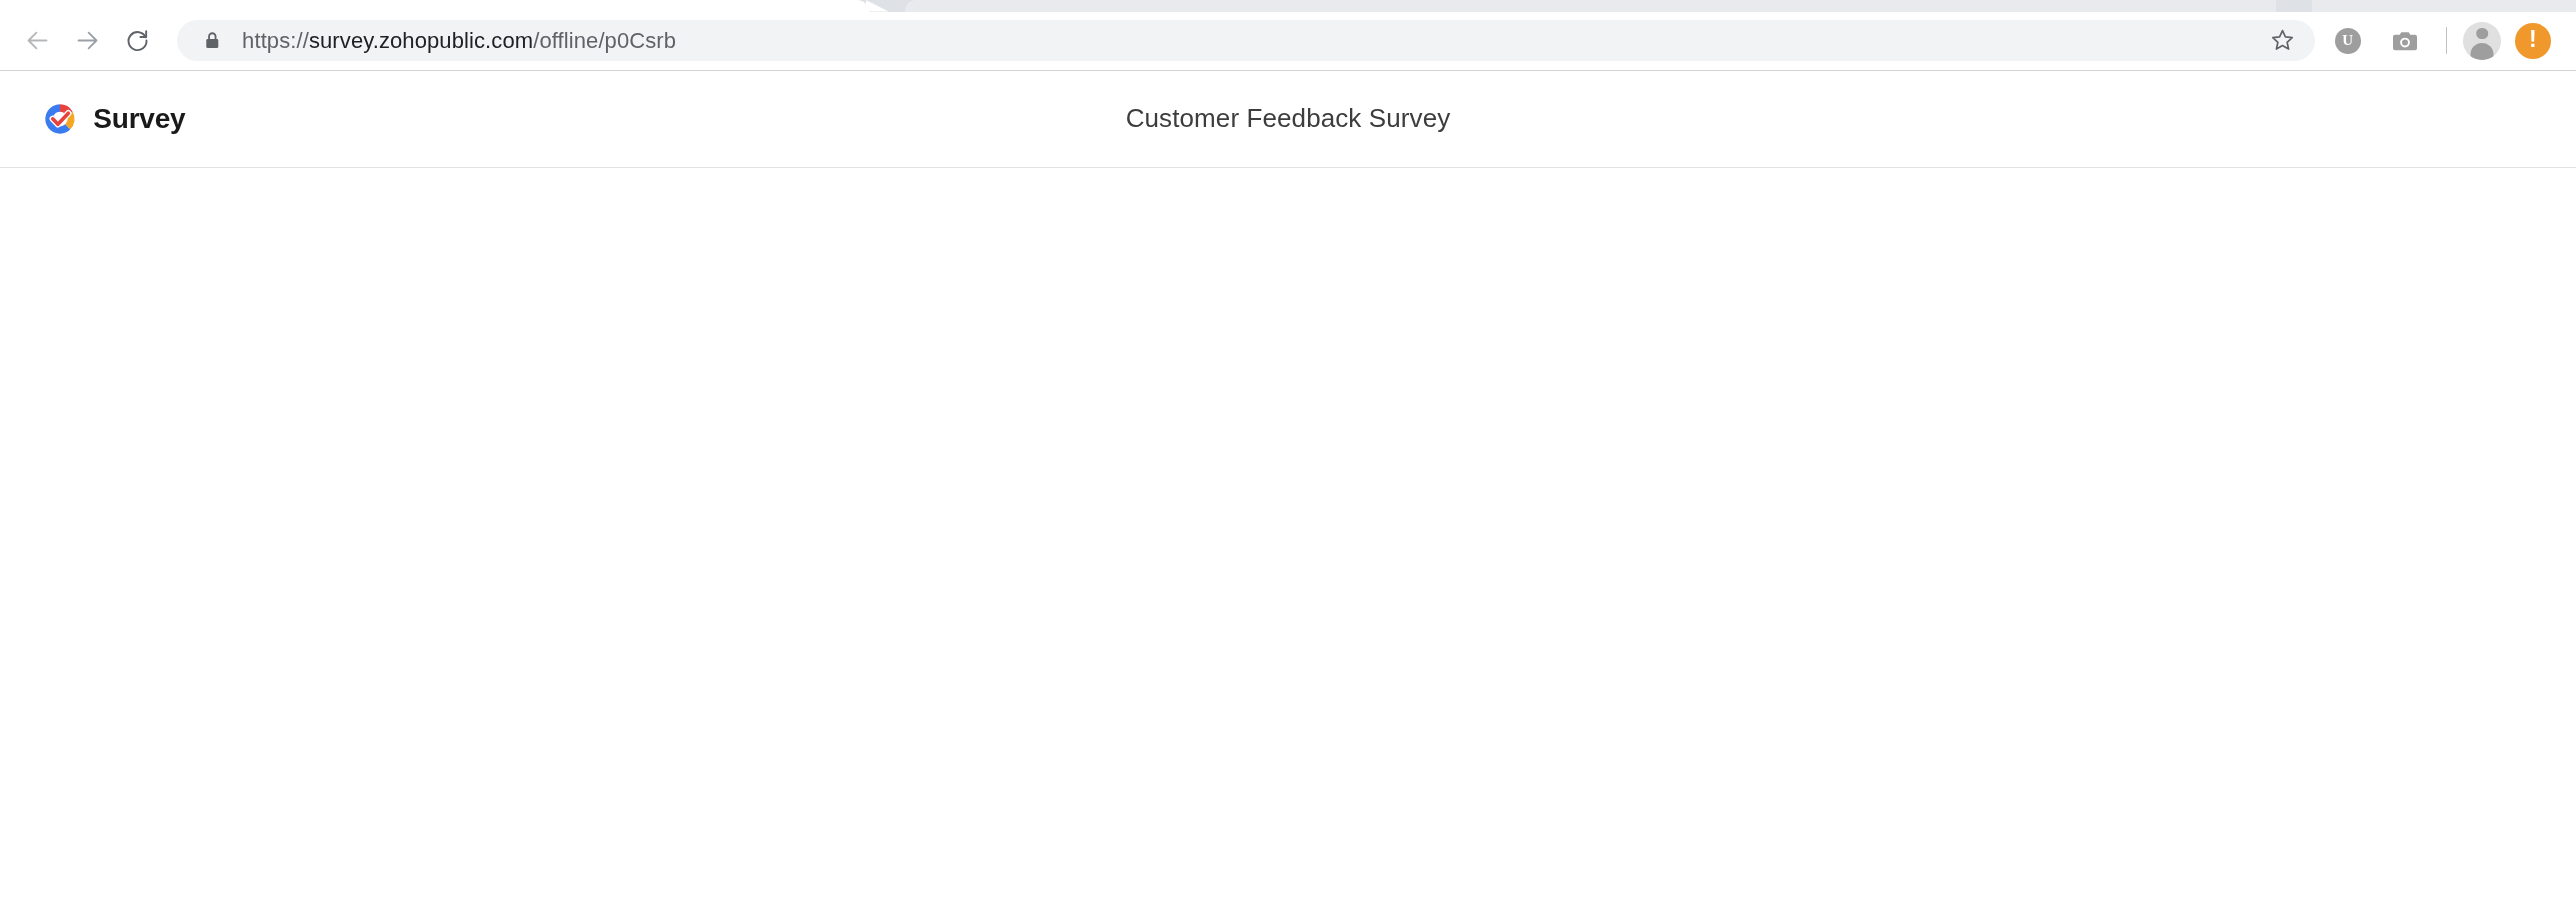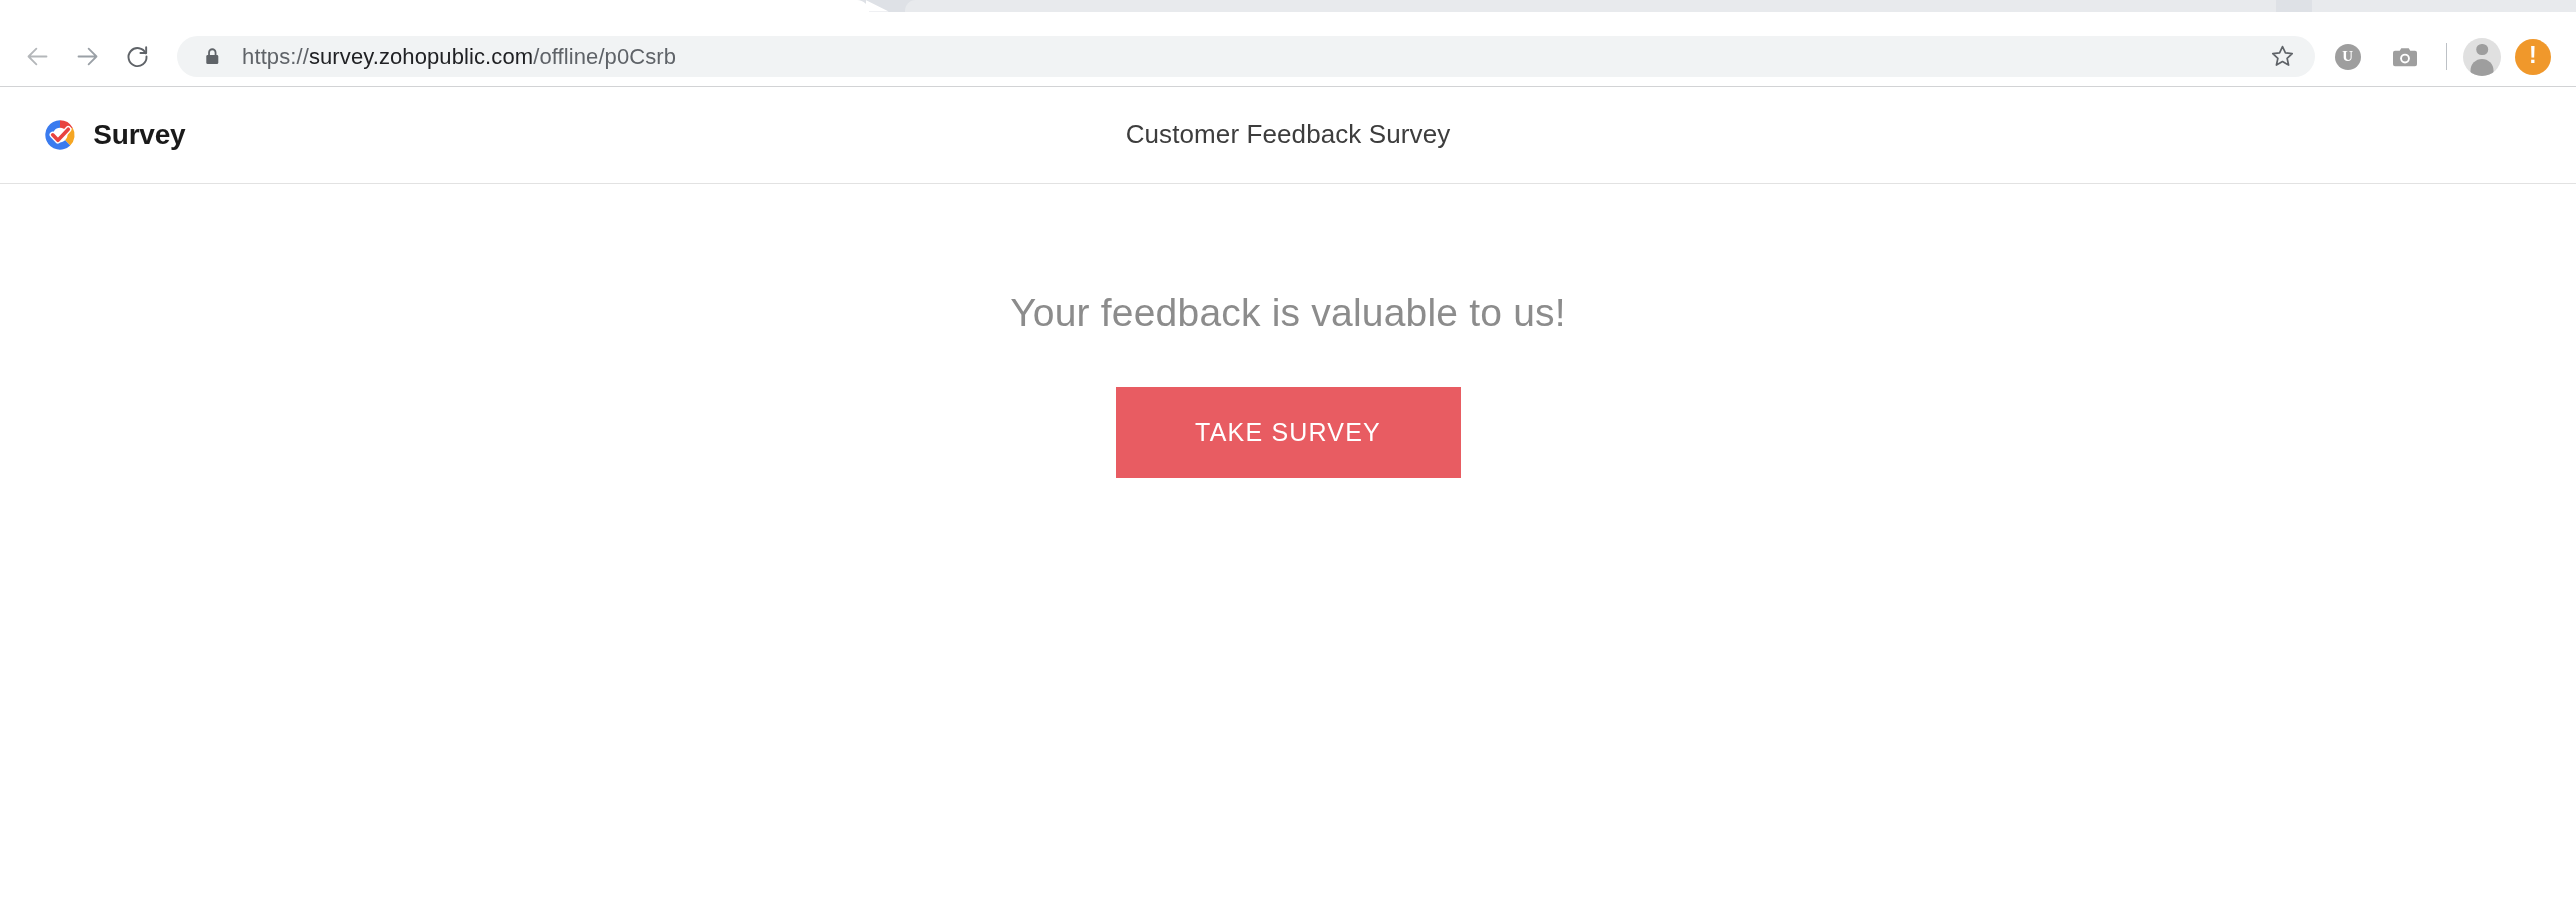--- a/index.html
+++ b/index.html
@@ -64,21 +64,20 @@
 
   .toolbar {
     position: relative;
     height: 59px;
     background: #ffffff;
     border-bottom: 0.9px solid #d2d3d5;
     display: flex;
     align-items: center;
     padding: 0 19.7px 0 12.5px;
     box-sizing: border-box;
-    margin-top: 16px;
   }
 
   .nav-btn {
     width: 50px;
     height: 50px;
     display: flex;
     align-items: center;
     justify-content: center;
     border-radius: 50%;
     flex: 0 0 auto;
@@ -356,19 +355,15 @@
         <path d="M14.8 23.8l6.6 6.9 13.1-14" fill="none" stroke="#ffffff" stroke-width="8" stroke-linecap="round" stroke-linejoin="round"></path>
         <path d="M14.8 23.8l6.6 6.9 13.1-14" fill="none" stroke="#e8423f" stroke-width="4.6" stroke-linecap="round" stroke-linejoin="round"></path>
       </svg>
       <span class="brand-name">Survey</span>
     </div>
 
     <div class="survey-title">Customer Feedback Survey</div>
 
   </div>
 
-  <div class="content">
-    <h1 class="tagline">Your feedback is valuable to us!</h1>
-    <button class="take-survey-btn">TAKE SURVEY</button>
-  </div>
 
 </div>
 
 
 </body></html>

